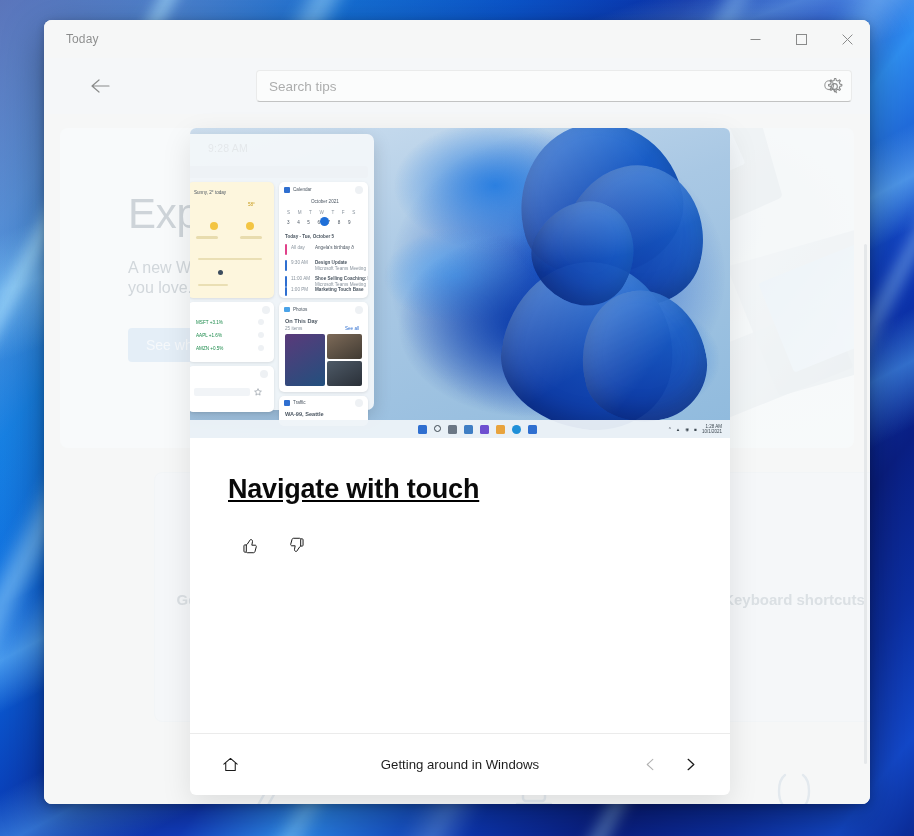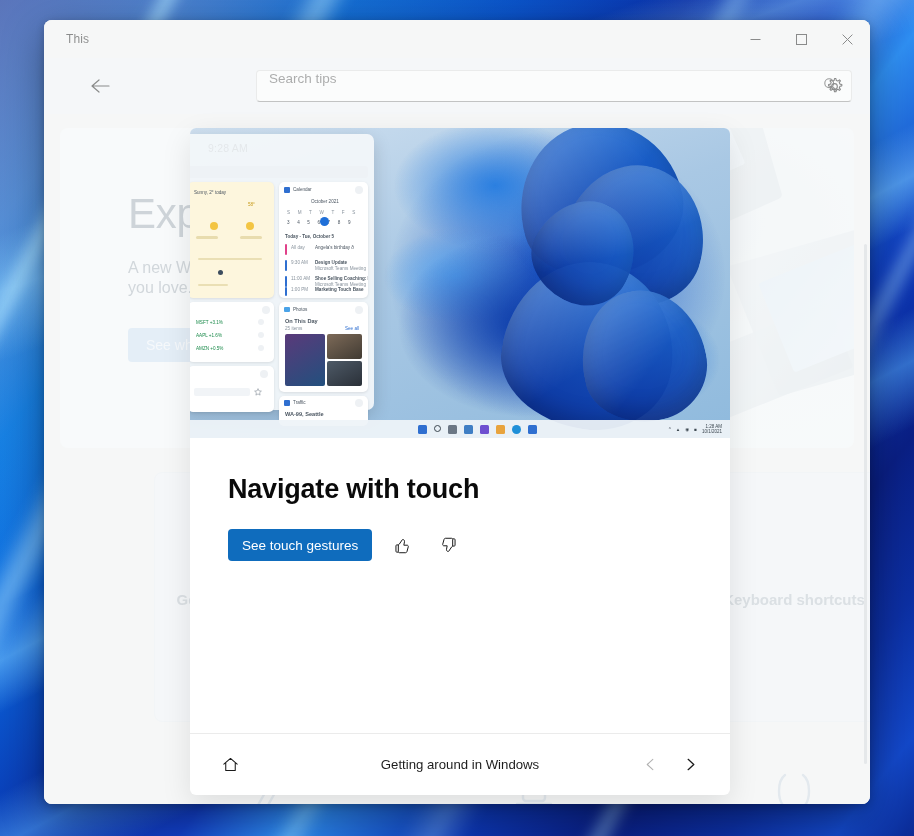--- a/index.html
+++ b/index.html
@@ -94,21 +94,21 @@
   #search-wrap {
     position: absolute;
     left: 212px; width: 596px; height: 32px;
   }
   #search-box {
     width: 100%; height: 32px;
     background: #fdfdfd;
     border: 1px solid #dadada;
     border-bottom: 1px solid #8a8a8a;
     border-radius: 4px;
-    display: flex; align-items: flex-start;
+    display: flex; align-items: center;
     padding: 0 8px 0 12px;
   }
   #search-input {
     flex: 1; border: none; outline: none; background: transparent;
     font-family: "Liberation Sans", sans-serif;
     font-size: 13.5px; color: #1b1b1b;
   }
   #search-input::placeholder { color: #5d5d5d; }
   #search-icon-btn {
     width: 26px; height: 26px; flex: none;
@@ -206,20 +206,21 @@
 
   #tip-card {
     position: absolute;
     left: 146px; top: 108px;
     width: 540px; height: 667px;
     background: #ffffff;
     border-radius: 6px;
     overflow: hidden;
     display: flex; flex-direction: column;
     box-shadow: 0 10px 30px rgba(0,0,0,.10);
+    text-decoration: underline;
   }
 
   
   #tip-hero {
     position: relative;
     height: 310px; flex: none;
     overflow: hidden;
     background: linear-gradient(160deg,#cfe0f0 0%, #a9c8e4 45%, #8fbadd 100%);
   }
   #hero-bloom {
@@ -345,21 +346,21 @@
   <div class="ribbon rb1"></div>
   <div class="ribbon rb2"></div>
   <div class="ribbon rb3"></div>
   <div class="ribbon rb4"></div>
   <div class="ribbon rb5"></div>
 </div>
 
 <div id="app-window">
 
   <div id="titlebar">
-    <div id="app-title">This</div>
+    <div id="app-title">Today</div>
     <div id="caption-buttons">
       <div class="cap-btn">
         <svg class="cap-glyph" width="11" height="11" viewBox="0 0 11 11">
           <line x1="0.5" y1="5.5" x2="10.5" y2="5.5" stroke="#1b1b1b" stroke-width="1"></line>
         </svg>
       </div>
       <div class="cap-btn">
         <svg class="cap-glyph" width="11" height="11" viewBox="0 0 11 11">
           <rect x="0.5" y="0.5" width="10" height="10" fill="none" stroke="#1b1b1b" stroke-width="1"></rect>
         </svg>
@@ -554,21 +555,20 @@
             <span style="display:block;">1:28 AM</span>
             <span style="display:block;">10/1/2021</span>
           </span>
         </div>
       </div>
     </div>
 
     <div id="tip-body">
       <div id="tip-title">Navigate with touch</div>
       <div id="tip-actions">
-        <button id="tip-cta">See touch gestures</button>
         <button class="feedback-btn">
           <svg width="19" height="19" viewBox="0 0 20 20">
             <path d="M5.6 9.2 L5.6 16.4 C5.6 17.1 6.1 17.6 6.8 17.6 L13.2 17.6 C13.9 17.6 14.5 17.1 14.7 16.4 L16.1 11.3 C16.3 10.5 15.7 9.7 14.9 9.7 L11.4 9.7 L12.1 6.0 C12.3 4.9 11.6 3.9 10.6 3.7 C10.2 3.6 9.8 3.8 9.6 4.2 L6.6 8.6 C6.0 9.0 5.6 9.2 5.6 9.2 Z" fill="none" stroke="#1b1b1b" stroke-width="1.05" stroke-linejoin="round"></path>
             <path d="M5.6 9.4 L3.9 9.4 C3.4 9.4 3.1 9.8 3.1 10.3 L3.1 16.1 C3.1 16.6 3.4 17.0 3.9 17.0 L5.6 17.0" fill="none" stroke="#1b1b1b" stroke-width="1.05" stroke-linejoin="round"></path>
           </svg>
         </button>
         <button class="feedback-btn">
           <svg width="19" height="19" viewBox="0 0 20 20">
             <g transform="rotate(180 10 10)">
               <path d="M5.6 9.2 L5.6 16.4 C5.6 17.1 6.1 17.6 6.8 17.6 L13.2 17.6 C13.9 17.6 14.5 17.1 14.7 16.4 L16.1 11.3 C16.3 10.5 15.7 9.7 14.9 9.7 L11.4 9.7 L12.1 6.0 C12.3 4.9 11.6 3.9 10.6 3.7 C10.2 3.6 9.8 3.8 9.6 4.2 L6.6 8.6 C6.0 9.0 5.6 9.2 5.6 9.2 Z" fill="none" stroke="#1b1b1b" stroke-width="1.05" stroke-linejoin="round"></path>

